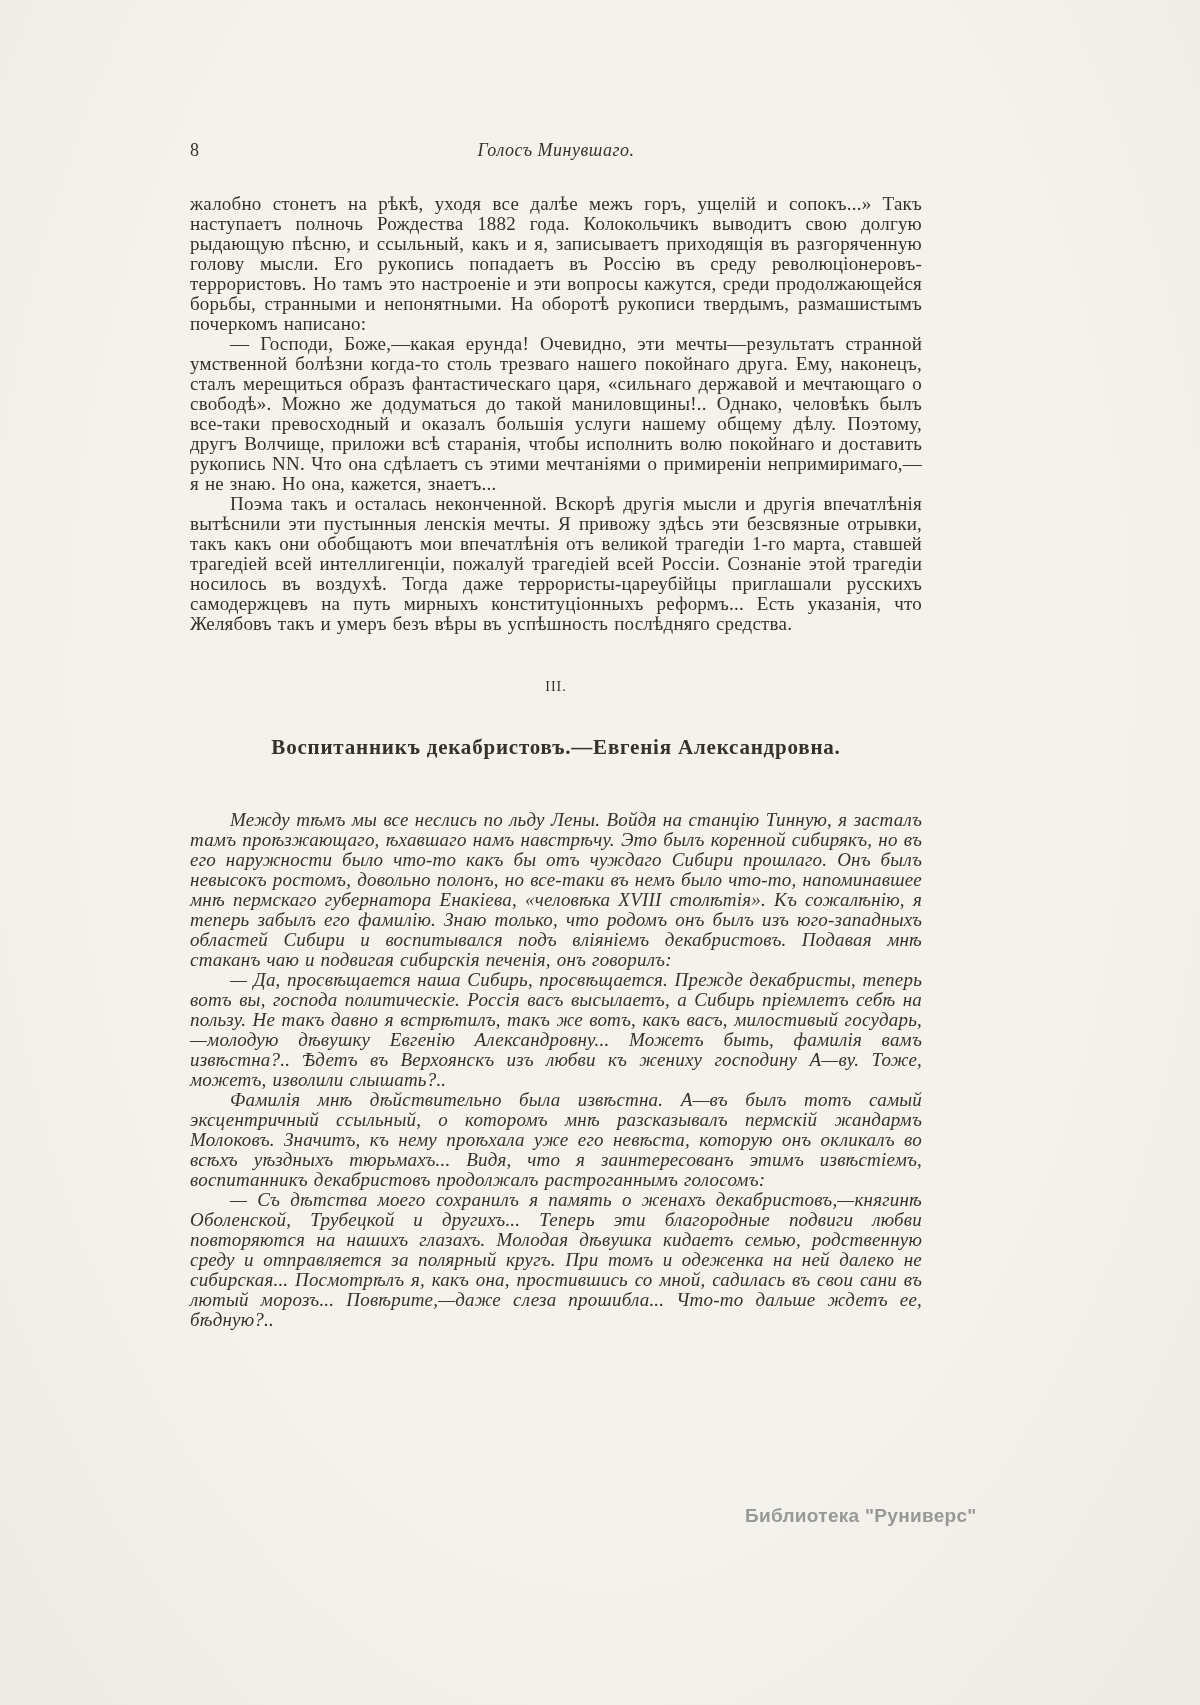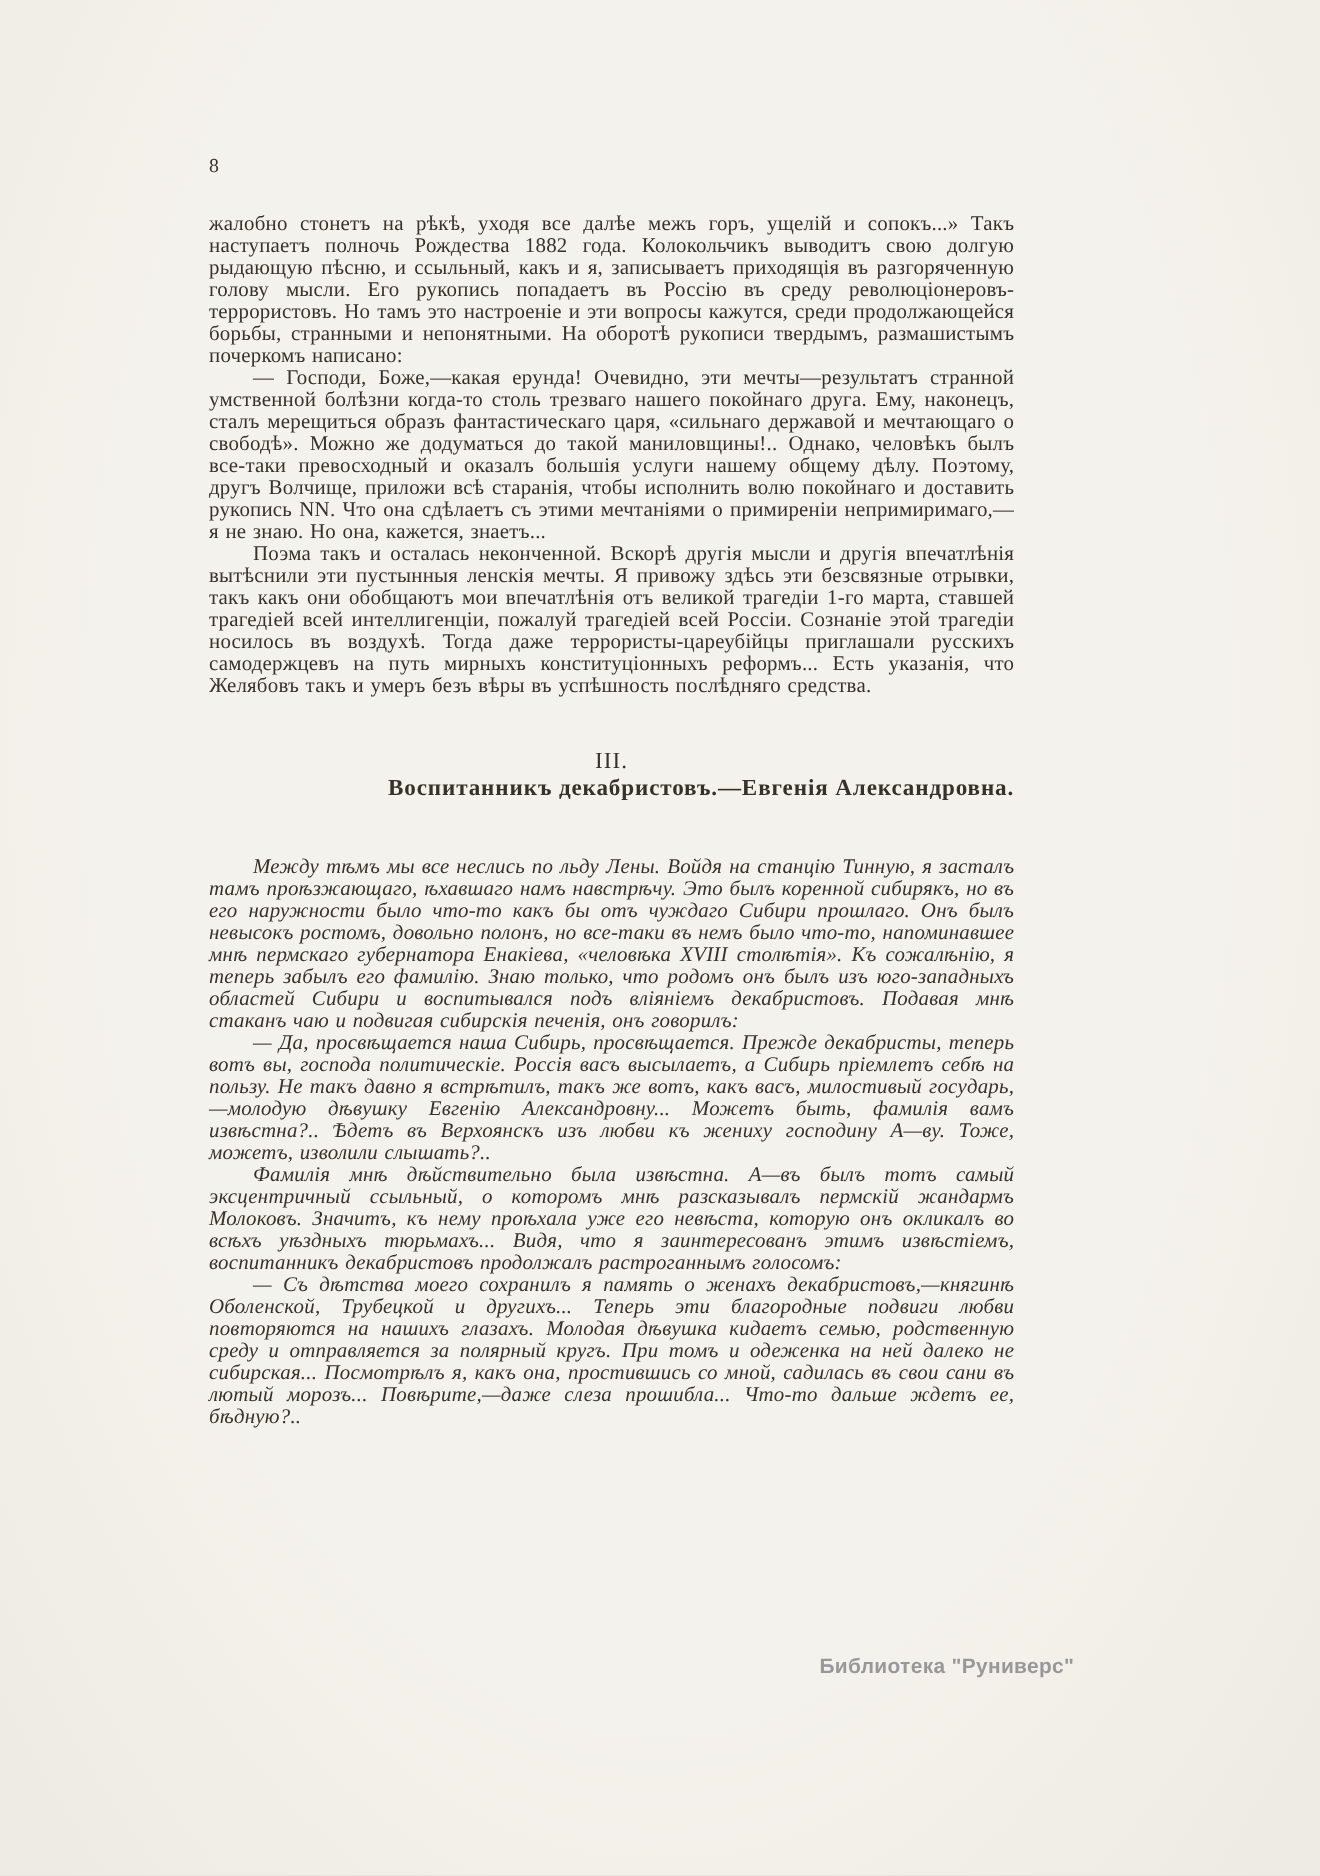--- a/index.html
+++ b/index.html
@@ -49,30 +49,31 @@
     text-align: justify;
     text-indent: 40px;
     letter-spacing: 0.2px;
     word-spacing: 1px;
   }
   .body-text p.no-indent {
     text-indent: 0;
   }
   .section-number {
     text-align: center;
-    font-size: 21px;
+    font-size: 14px;
     letter-spacing: 1px;
     margin-top: 45px;
     margin-bottom: 0;
   }
   .section-title {
-    text-align: right;
+    text-align: center;
     font-size: 21px;
     font-weight: bold;
     letter-spacing: 0.8px;
+    margin-top: 40px;
     margin-bottom: 0;
   }
   .section-body {
     margin-top: 50px;
     font-style: italic;
   }
   .watermark {
     position: absolute;
     left: 745px;
     top: 1505px;
@@ -85,20 +86,21 @@
 </style>
 </head>
 <body>
 
 <div class="scan-page">
 
   <div class="text-block">
 
     <div class="page-header">
       <span class="page-number">8</span>
+      <div class="running-title">Голосъ Минувшаго.</div>
     </div>
 
     <div class="body-text">
       <p class="no-indent">жалобно стонетъ на рѣкѣ, уходя все далѣе межъ горъ, ущелій и сопокъ...» Такъ наступаетъ полночь Рождества 1882 года. Колокольчикъ выводитъ свою долгую рыдающую пѣсню, и ссыльный, какъ и я, записываетъ приходящія въ разгоряченную голову мысли. Его рукопись попадаетъ въ Россію въ среду революціонеровъ-террористовъ. Но тамъ это настроеніе и эти вопросы кажутся, среди продолжающейся борьбы, странными и непонятными. На оборотѣ рукописи твердымъ, размашистымъ почеркомъ написано:</p>
       <p>— Господи, Боже,—какая ерунда! Очевидно, эти мечты—результатъ странной умственной болѣзни когда-то столь трезваго нашего покойнаго друга. Ему, наконецъ, сталъ мерещиться образъ фантастическаго царя, «сильнаго державой и мечтающаго о свободѣ». Можно же додуматься до такой маниловщины!.. Однако, человѣкъ былъ все-таки превосходный и оказалъ большія услуги нашему общему дѣлу. Поэтому, другъ Волчище, приложи всѣ старанія, чтобы исполнить волю покойнаго и доставить рукопись NN. Что она сдѣлаетъ съ этими мечтаніями о примиреніи непримиримаго,— я не знаю. Но она, кажется, знаетъ...</p>
       <p>Поэма такъ и осталась неконченной. Вскорѣ другія мысли и другія впечатлѣнія вытѣснили эти пустынныя ленскія мечты. Я привожу здѣсь эти безсвязные отрывки, такъ какъ они обобщаютъ мои впечатлѣнія отъ великой трагедіи 1-го марта, ставшей трагедіей всей интеллигенціи, пожалуй трагедіей всей Россіи. Сознаніе этой трагедіи носилось въ воздухѣ. Тогда даже террористы-цареубійцы приглашали русскихъ самодержцевъ на путь мирныхъ конституціонныхъ реформъ... Есть указанія, что Желябовъ такъ и умеръ безъ вѣры въ успѣшность послѣдняго средства.</p>
     </div>
 
     <div class="section-number">III.</div>
 

